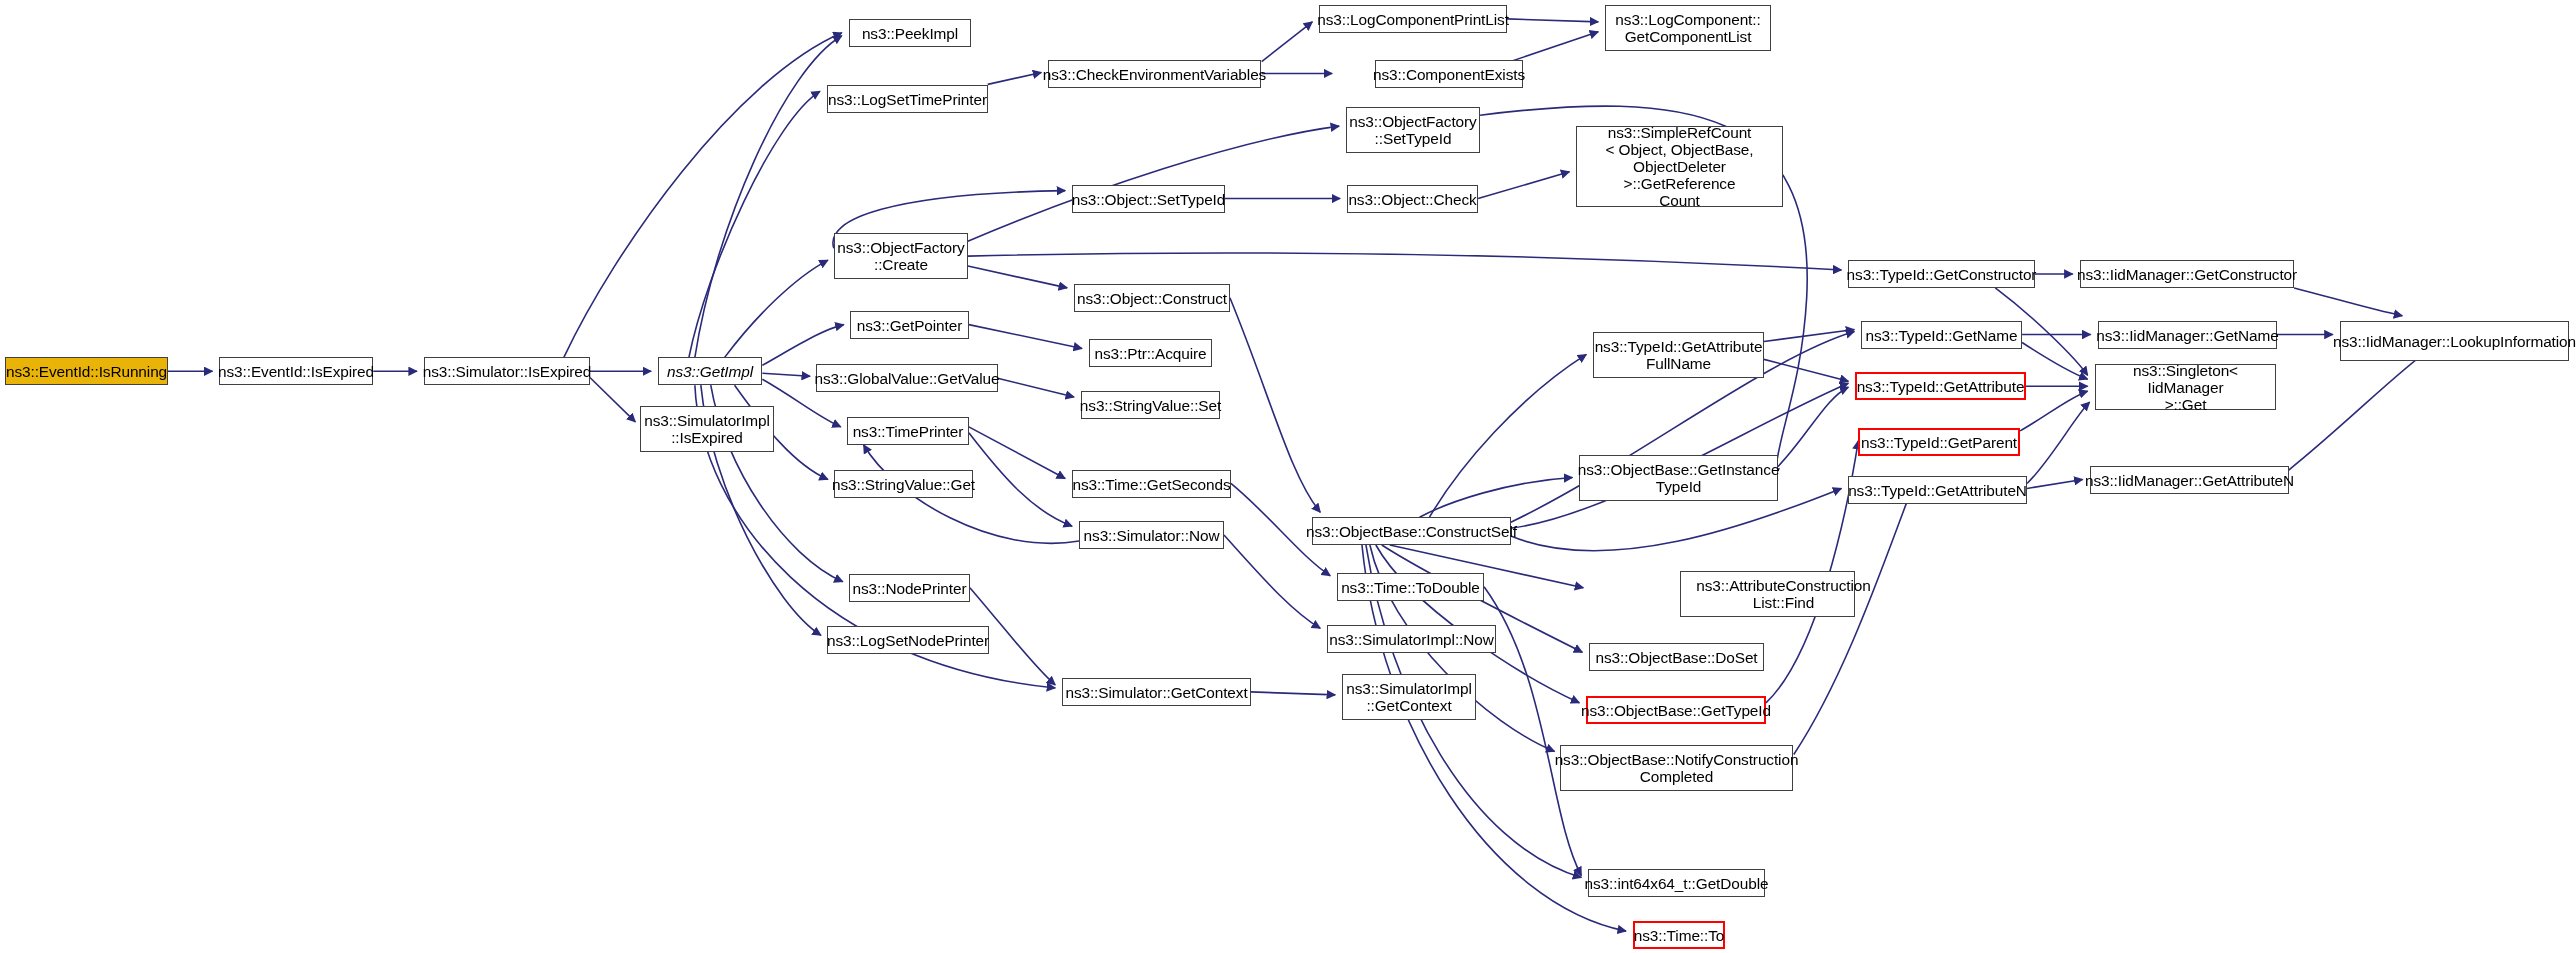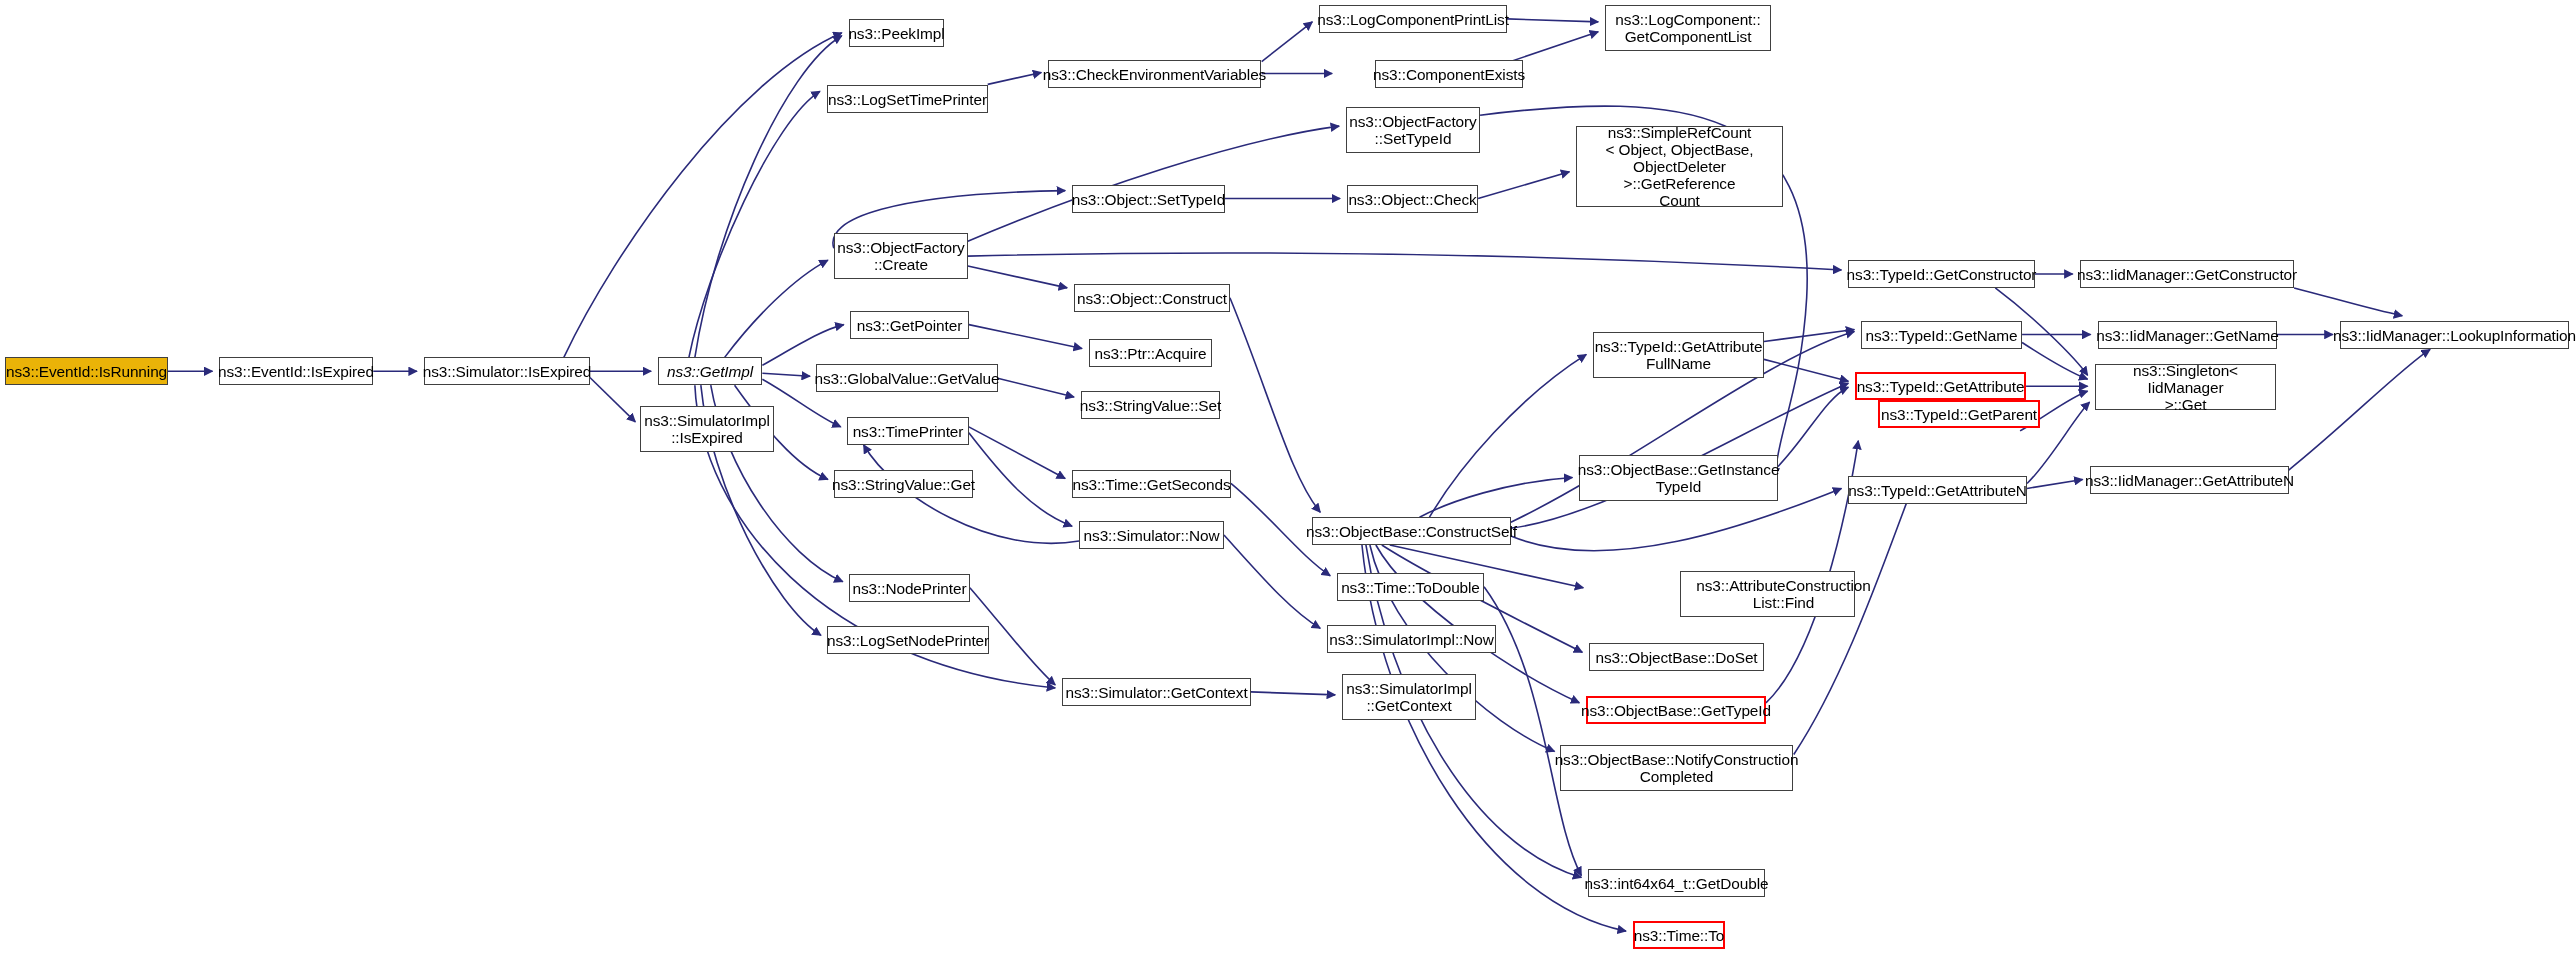--- a/index.html
+++ b/index.html
@@ -121,21 +121,21 @@
         <path d="M2305,474 C2360,430 2420,370 2448,352" marker-end="url(#arw)" stroke="#2a2a7a"></path>
       </g>
   </svg>
   <div id="node-layer">
       <div class="node root" style="left: 5px; top: 357px; width: 163px; height: 28px;">ns3::EventId::IsRunning</div>
       <div class="node" style="left: 219px; top: 357px; width: 154px; height: 28px;">ns3::EventId::IsExpired</div>
       <div class="node" style="left: 424px; top: 357px; width: 166px; height: 28px;">ns3::Simulator::IsExpired</div>
       <div class="node" style="left: 658px; top: 357px; width: 104px; height: 28px; font-style: italic;">ns3::GetImpl</div>
       <div class="node" style="left: 640px; top: 406px; width: 134px; height: 46px;">ns3::SimulatorImpl
 ::IsExpired</div>
-      <div class="node" style="left: 849px; top: 19px; width: 95px; height: 28px;">ns3::PeekImpl</div>
+      <div class="node" style="left: 849px; top: 19px; width: 122px; height: 28px;">ns3::PeekImpl</div>
       <div class="node" style="left: 827px; top: 85px; width: 161px; height: 28px;">ns3::LogSetTimePrinter</div>
       <div class="node" style="left: 1048px; top: 60px; width: 213px; height: 28px;">ns3::CheckEnvironmentVariables</div>
       <div class="node" style="left: 1319px; top: 5px; width: 188px; height: 28px;">ns3::LogComponentPrintList</div>
       <div class="node" style="left: 1339px; top: 60px; width: 148px; height: 28px; margin-left: 36px;">ns3::ComponentExists</div>
       <div class="node" style="left: 1605px; top: 5px; width: 166px; height: 46px;">ns3::LogComponent::
 GetComponentList</div>
       <div class="node" style="left: 1346px; top: 107px; width: 134px; height: 46px;">ns3::ObjectFactory
 ::SetTypeId</div>
       <div class="node" style="left: 1576px; top: 126px; width: 207px; height: 81px;">ns3::SimpleRefCount
 &lt; Object, ObjectBase,
@@ -169,24 +169,24 @@
       <div class="node" style="left: 1680px; top: 571px; width: 175px; height: 46px; padding-left: 36px;">ns3::AttributeConstruction
 List::Find</div>
       <div class="node" style="left: 1589px; top: 643px; width: 175px; height: 28px;">ns3::ObjectBase::DoSet</div>
       <div class="node hot" style="left: 1586px; top: 696px; width: 180px; height: 28px;">ns3::ObjectBase::GetTypeId</div>
       <div class="node" style="left: 1560px; top: 745px; width: 233px; height: 46px;">ns3::ObjectBase::NotifyConstruction
 Completed</div>
       <div class="node" style="left: 1588px; top: 869px; width: 177px; height: 28px;">ns3::int64x64_t::GetDouble</div>
       <div class="node hot" style="left: 1633px; top: 921px; width: 92px; height: 28px;">ns3::Time::To</div>
       <div class="node" style="left: 1861px; top: 321px; width: 161px; height: 28px;">ns3::TypeId::GetName</div>
       <div class="node hot" style="left: 1855px; top: 372px; width: 171px; height: 28px;">ns3::TypeId::GetAttribute</div>
-      <div class="node hot" style="left: 1858px; top: 400px; width: 162px; height: 28px; margin-left: 20px;">ns3::TypeId::GetParent</div>
+      <div class="node hot" style="left: 1858px; top: 428px; width: 162px; height: 28px;">ns3::TypeId::GetParent</div>
       <div class="node" style="left: 1848px; top: 476px; width: 179px; height: 28px;">ns3::TypeId::GetAttributeN</div>
       <div class="node" style="left: 1848px; top: 260px; width: 187px; height: 28px;">ns3::TypeId::GetConstructor</div>
       <div class="node" style="left: 2080px; top: 260px; width: 214px; height: 28px;">ns3::IidManager::GetConstructor</div>
       <div class="node" style="left: 2098px; top: 321px; width: 179px; height: 28px;">ns3::IidManager::GetName</div>
       <div class="node" style="left: 2095px; top: 364px; width: 181px; height: 46px;">ns3::Singleton&lt; IidManager
 &gt;::Get</div>
       <div class="node" style="left: 2090px; top: 466px; width: 199px; height: 28px;">ns3::IidManager::GetAttributeN</div>
-      <div class="node" style="left: 2340px; top: 321px; width: 229px; height: 28px;">ns3::IidManager::LookupInformation</div>
+      <div class="node" style="left: 2340px; top: 321px; width: 229px; height: 40px;">ns3::IidManager::LookupInformation</div>
     </div>
 </div>
 
 
 </body></html>

